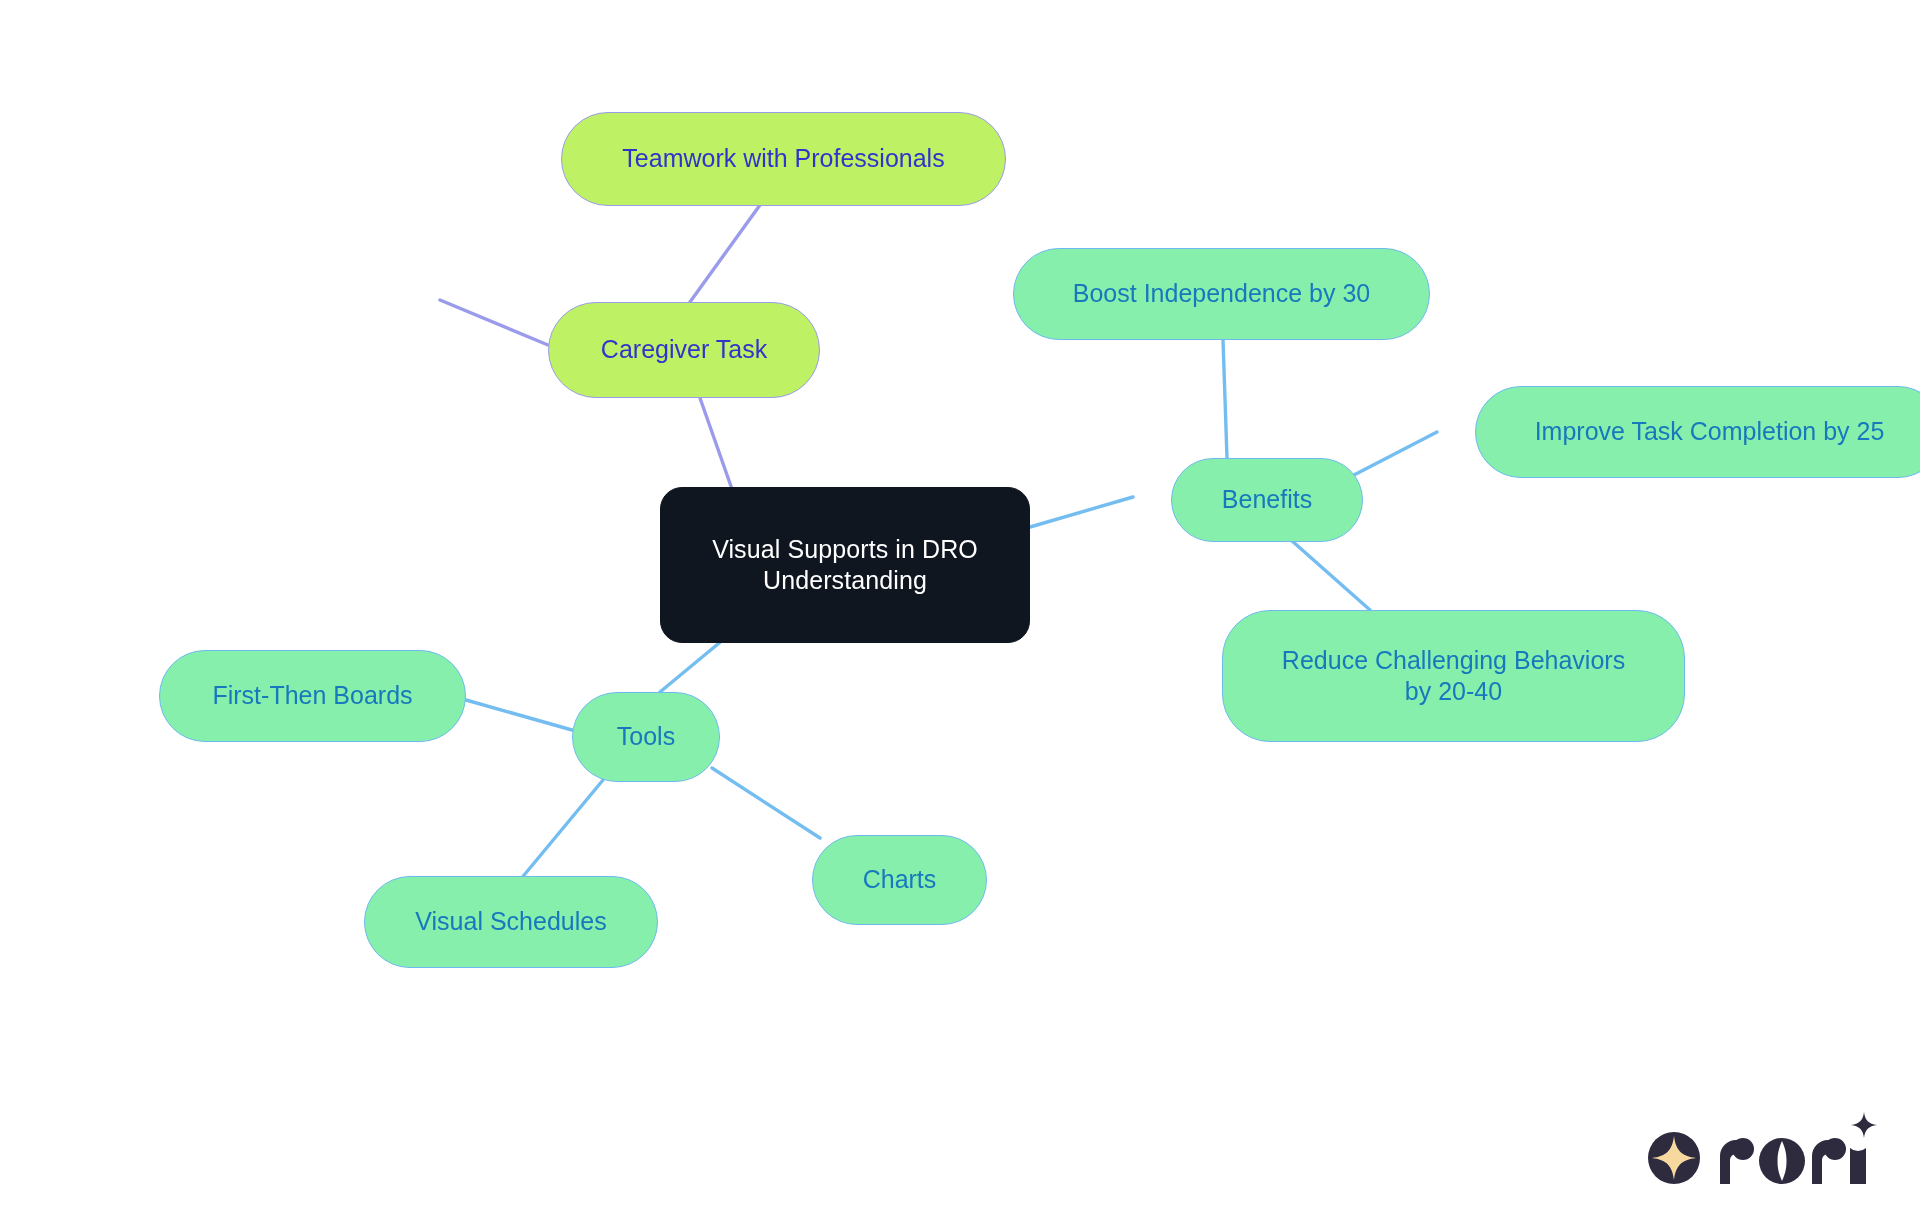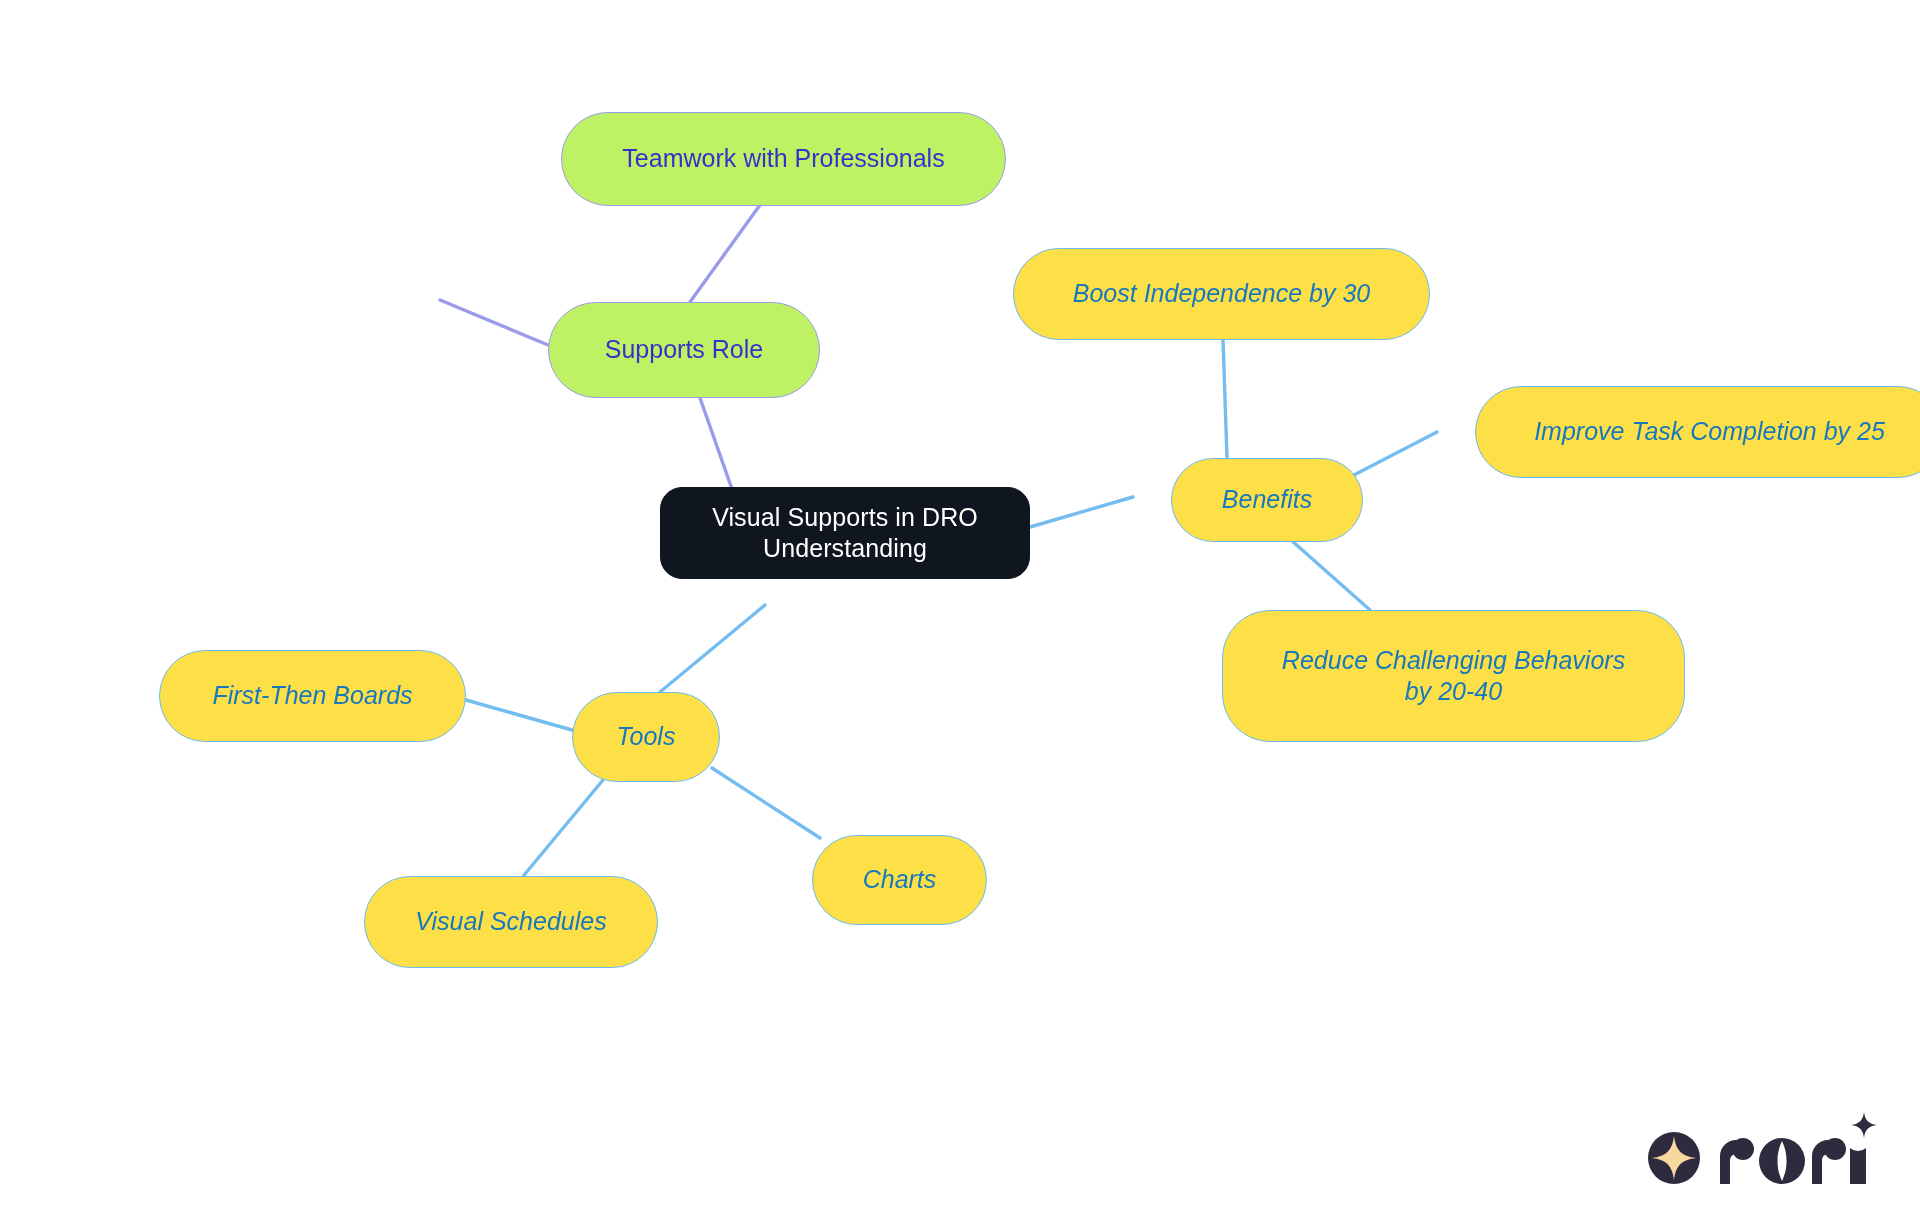--- a/index.html
+++ b/index.html
@@ -50,26 +50,25 @@
     letter-spacing: 0.1px;
   }
   .node-purple {
     background: #bef264;
     border-color: #9b9bec;
     color: #3333cc;
     border-radius: 48px;
     font-size: 25px;
   }
   .node-blue {
-    background: #fde047;
+    background: #86efac;
     border-color: #6ebaf0;
     color: #1878bd;
     border-radius: 48px;
     font-size: 25px;
-    font-style: italic;
   }
   
   #brand-logo {
     position: absolute;
     left: 1644px;
     top: 1100px;
     width: 240px;
     height: 92px;
   }
 </style>
@@ -96,24 +95,24 @@
 
     <path d="M 765 605 L 660 692" stroke="#74bdf0" stroke-width="3.4" fill="none" stroke-linecap="round"></path>
 
     <path d="M 572 730 L 466 700" stroke="#74bdf0" stroke-width="3.4" fill="none" stroke-linecap="round"></path>
 
     <path d="M 603 780 L 520 880" stroke="#74bdf0" stroke-width="3.4" fill="none" stroke-linecap="round"></path>
 
     <path d="M 712 768 L 820 838" stroke="#74bdf0" stroke-width="3.4" fill="none" stroke-linecap="round"></path>
   </svg>
 
-  <div class="node node-root" style="left:660px; top:487px; width:370px; height:92px;">Visual Supports in DRO
+  <div class="node node-root" style="left:660px; top:487px; width:370px; height:156px;">Visual Supports in DRO
 Understanding</div>
 
-  <div class="node node-purple" style="left:548px; top:302px; width:272px; height:96px;">Supports Role</div>
+  <div class="node node-purple" style="left:548px; top:302px; width:272px; height:96px;">Caregiver Task</div>
 
   <div class="node node-purple" style="left:561px; top:112px; width:445px; height:94px;">Teamwork with Professionals</div>
 
 
   <div class="node node-blue" style="left:1171px; top:458px; width:192px; height:84px;">Benefits</div>
 
   <div class="node node-blue" style="left:1013px; top:248px; width:417px; height:92px;">Boost Independence by 30</div>
 
   <div class="node node-blue" style="left:1475px; top:386px; width:469px; height:92px;">Improve Task Completion by 25</div>
 

